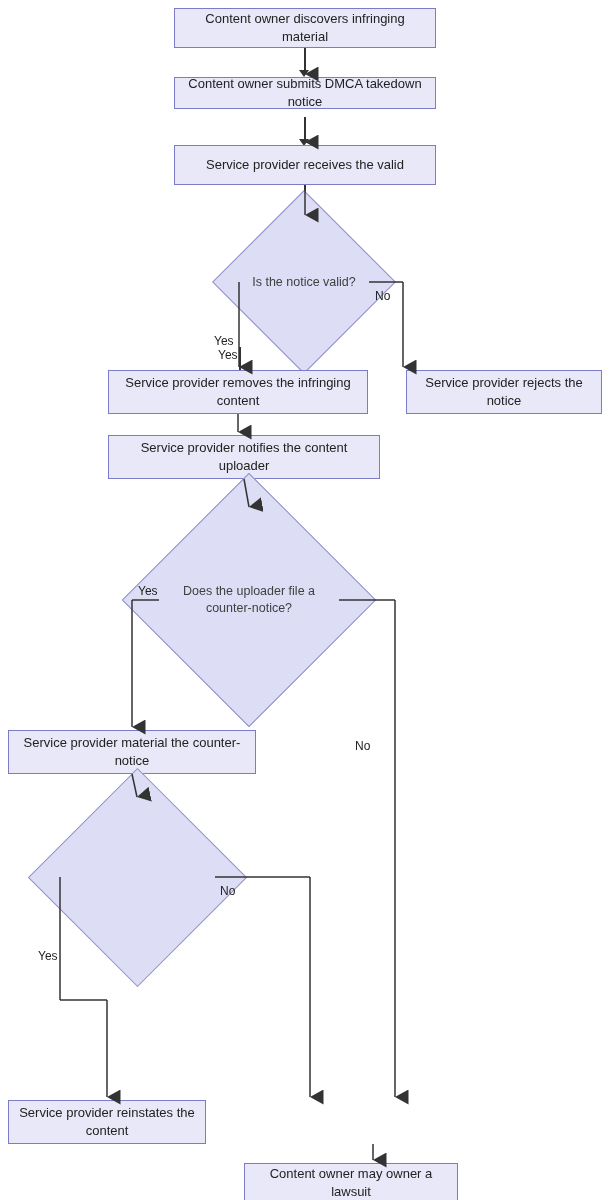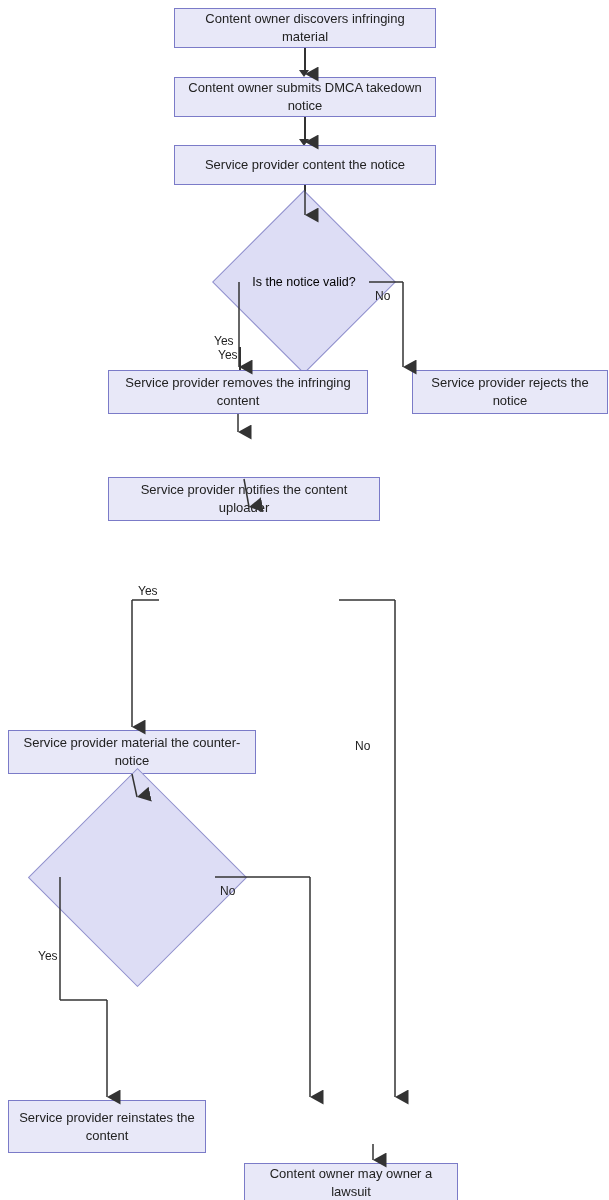--- a/index.html
+++ b/index.html
@@ -44,21 +44,21 @@
       background: #ddddf5;
       border: 1.5px solid #9090cc;
       transform: rotate(45deg);
       position: absolute;
       top: 0; left: 0;
     }
     .diamond-text {
       position: relative;
       z-index: 2;
       font-size: 12.5px;
-      color: #000000;
+      color: #404040;
       line-height: 1.35;
       text-align: center;
       padding: 4px;
     }
     .arrow-line {
       position: absolute;
       background: #333;
     }
     .arrow-v {
       width: 1.5px;
@@ -85,29 +85,29 @@
 
 <div class="flowchart">
 
   <div class="box" style="left:174px; top:8px; width:262px; height:40px;">
     <span>Content owner discovers infringing material</span>
   </div>
 
   <div class="arrow-line arrow-v" style="left:304px; top:48px; height:25px;"></div>
   <div class="arrowhead-down" style="left:299px; top:70px;"></div>
 
-  <div class="box" style="left:174px; top:77px; width:262px; height:40px;justify-content:center;">
+  <div class="box" style="left:174px; top:77px; width:262px; height:32px;justify-content:center;">
     <span>Content owner submits DMCA takedown notice</span>
   </div>
 
   <div class="arrow-line arrow-v" style="left:304px; top:117px; height:25px;"></div>
   <div class="arrowhead-down" style="left:299px; top:139px;"></div>
 
   <div class="box" style="left:174px; top:145px; width:262px; height:40px;">
-    <span>Service provider content the notice</span>
+    <span>Service provider receives the valid</span>
   </div>
 
   <div class="arrow-line arrow-v" style="left:304px; top:185px; height:30px;"></div>
   <div class="arrowhead-down" style="left:299px; top:212px;"></div>
 
   <div class="diamond" style="left:239px; top:217px; width:130px; height:130px;">
     <div class="diamond-inner"></div>
     <span class="diamond-text">Is the notice valid?</span>
   </div>
 
@@ -117,38 +117,42 @@
 
   <div class="arrow-line arrow-v" style="left:239px; top:347px; height:27px;"></div>
 
   <div class="arrow-line arrow-h" style="left:116px; top:374px; width:124px;"></div>
   <div class="arrowhead-down" style="left:111px; top:374px;"></div>
 
   <div class="box" style="left:108px; top:370px; width:260px; height:44px;text-align:center;">
     <span>Service provider removes the infringing content</span>
   </div>
 
-  <div class="box" style="left:406px; top:370px; width:196px; height:44px;margin-left:6px;">
+  <div class="box" style="left:406px; top:370px; width:196px; height:44px;">
     <span>Service provider rejects the notice</span>
   </div>
 
-  <div class="box" style="left:108px; top:435px; width:272px; height:44px;margin-top:42px;">
+  <div class="box" style="left:108px; top:435px; width:272px; height:44px;">
     <span>Service provider notifies the content uploader</span>
   </div>
 
+  <div class="diamond" style="left:159px; top:510px; width:180px; height:180px;">
+    <div class="diamond-inner"></div>
+    <span class="diamond-text">Does the uploader file a counter-notice?</span>
+  </div>
 
   <div class="box" style="left:8px; top:730px; width:248px; height:44px;">
     <span>Service provider material the counter-notice</span>
   </div>
 
   <div class="diamond" style="left:60px; top:800px; width:155px; height:155px;">
     <div class="diamond-inner"></div>
   </div>
 
-  <div class="box" style="left:8px; top:1100px; width:198px; height:53px;">
+  <div class="box" style="left:8px; top:1100px; width:198px; height:44px;">
     <span>Service provider reinstates the content</span>
   </div>
 
 
   <div class="box" style="left:244px; top:1163px; width:214px; height:40px;">
     <span>Content owner may owner a lawsuit</span>
   </div>
 
   <svg style="position:absolute;top:0;left:0;width:609px;height:1210px;pointer-events:none;" xmlns="http://www.w3.org/2000/svg">
 

